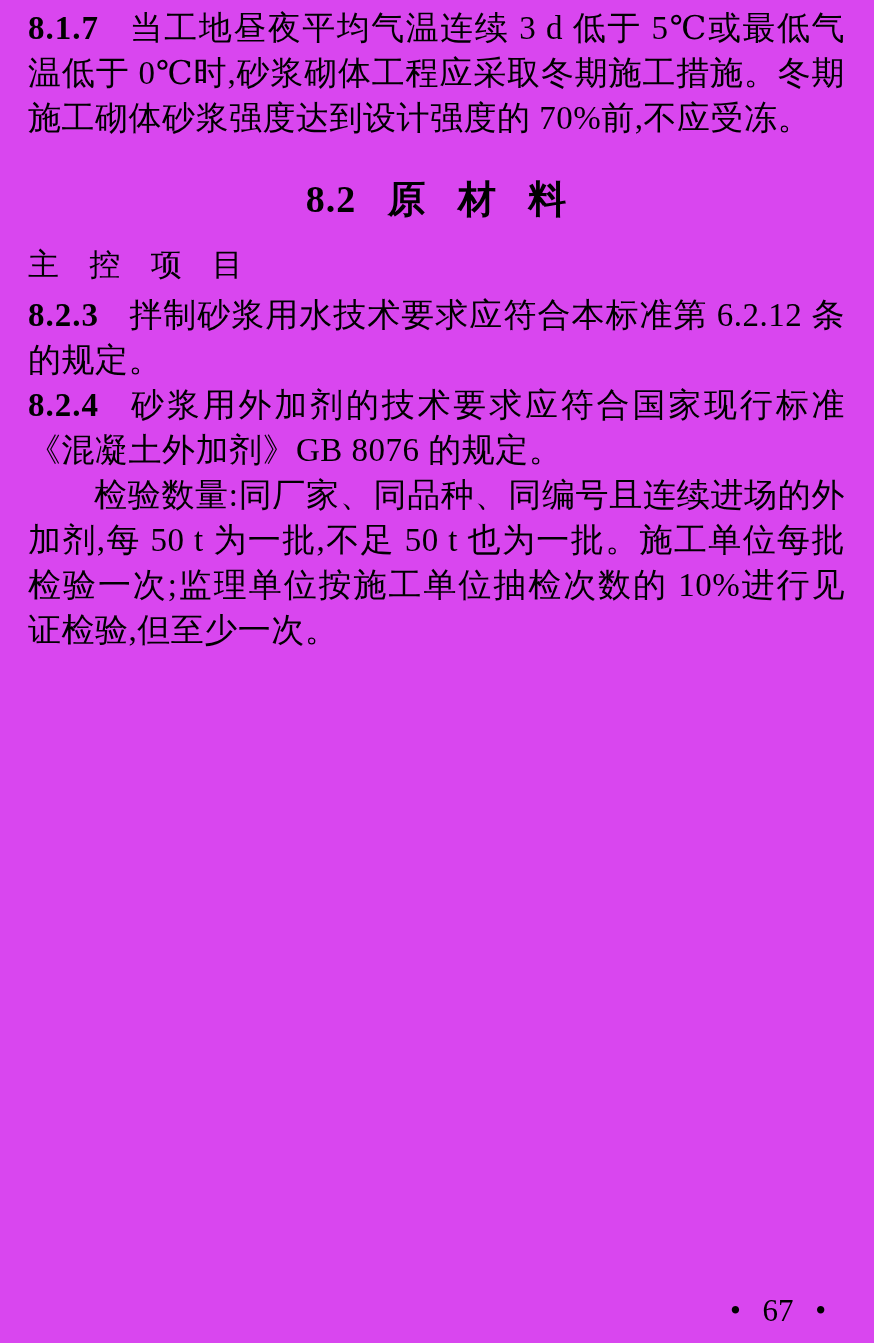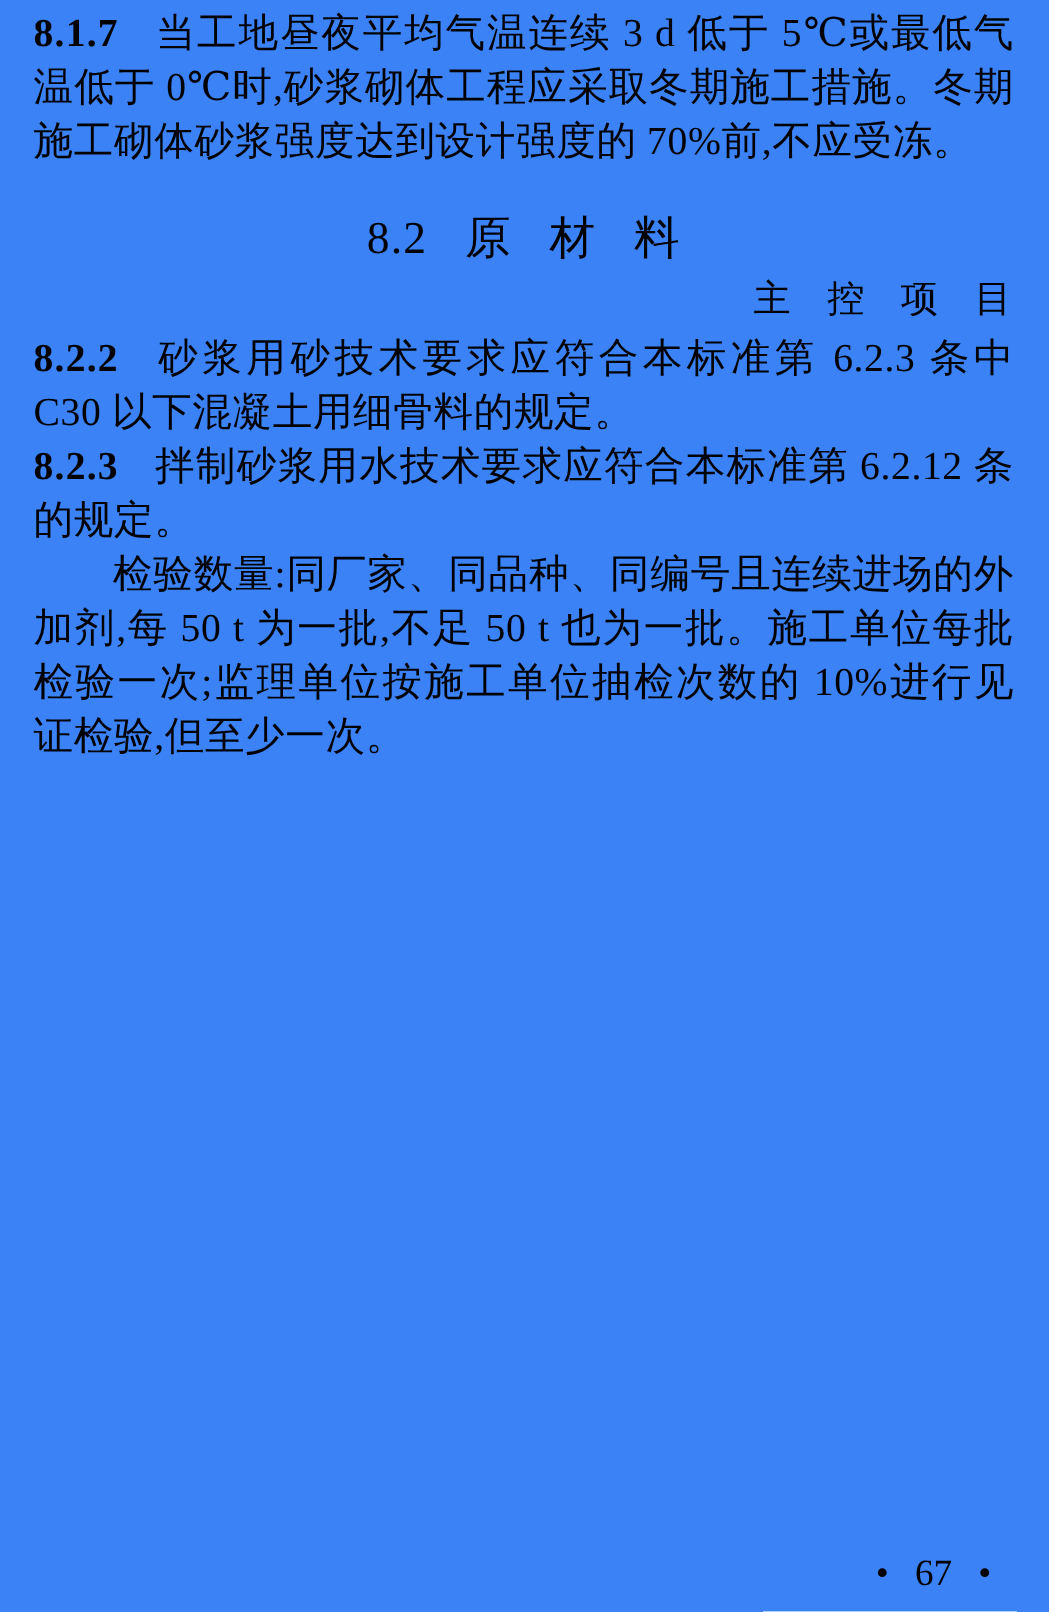--- a/index.html
+++ b/index.html
@@ -4,21 +4,21 @@
 <style>
   html, body {
     margin: 0;
     padding: 0;
     background: #ffffff;
   }
   .page {
     position: relative;
     width: 874px;
     height: 1343px;
-    background: #3b82f6;
+    background: #d946ef;
     color: #000000;
     font-family: "Liberation Serif", "DejaVu Serif", serif;
     overflow: hidden;
   }
   .content {
     position: absolute;
     left: 28px;
     right: 29px;
     top: 6px;
   }
@@ -35,31 +35,31 @@
     margin-right: 0.9em;
     letter-spacing: 1px;
   }
   p.indent {
     text-indent: 2em;
   }
   h2.heading {
     margin: 30px 0 0 0;
     font-size: 38px;
     line-height: 56px;
-    font-weight: normal;
+    font-weight: bold;
     text-align: center;
     word-spacing: 0.55em;
     letter-spacing: 1px;
   }
   h3.subheading {
-    margin: 0 0 6px 0;
+    margin: 16px 0 6px 0;
     font-size: 31px;
     line-height: 44px;
     font-weight: normal;
-    text-align: right;
+    text-align: left;
     word-spacing: 0.6em;
     letter-spacing: 2px;
   }
   .page-num {
     position: absolute;
     right: 48px;
     bottom: 14px;
     font-size: 31px;
     line-height: 36px;
     word-spacing: 0.45em;
@@ -67,18 +67,18 @@
   }
 </style>
 </head>
 <body>
 
 <div class="page">
   <main class="content">
       <p class="clause"><b class="clause-num">8.1.7</b><span>当工地昼夜平均气温连续 3 d 低于 5℃或最低气温低于 0℃时,砂浆砌体工程应采取冬期施工措施。冬期施工砌体砂浆强度达到设计强度的 70%前,不应受冻。</span></p>
       <h2 class="heading">8.2 原 材 料</h2>
       <h3 class="subheading">主 控 项 目</h3>
-      <p class="clause"><b class="clause-num">8.2.2</b><span>砂浆用砂技术要求应符合本标准第 6.2.3 条中 C30 以下混凝土用细骨料的规定。</span></p>
       <p class="clause"><b class="clause-num">8.2.3</b><span>拌制砂浆用水技术要求应符合本标准第 6.2.12 条的规定。</span></p>
+      <p class="clause"><b class="clause-num">8.2.4</b><span>砂浆用外加剂的技术要求应符合国家现行标准《混凝土外加剂》GB 8076 的规定。</span></p>
       <p class="indent">检验数量:同厂家、同品种、同编号且连续进场的外加剂,每 50 t 为一批,不足 50 t 也为一批。施工单位每批检验一次;监理单位按施工单位抽检次数的 10%进行见证检验,但至少一次。</p>
     </main>
   <div class="page-num">• 67 •</div>
 </div>
 
 </body></html>

